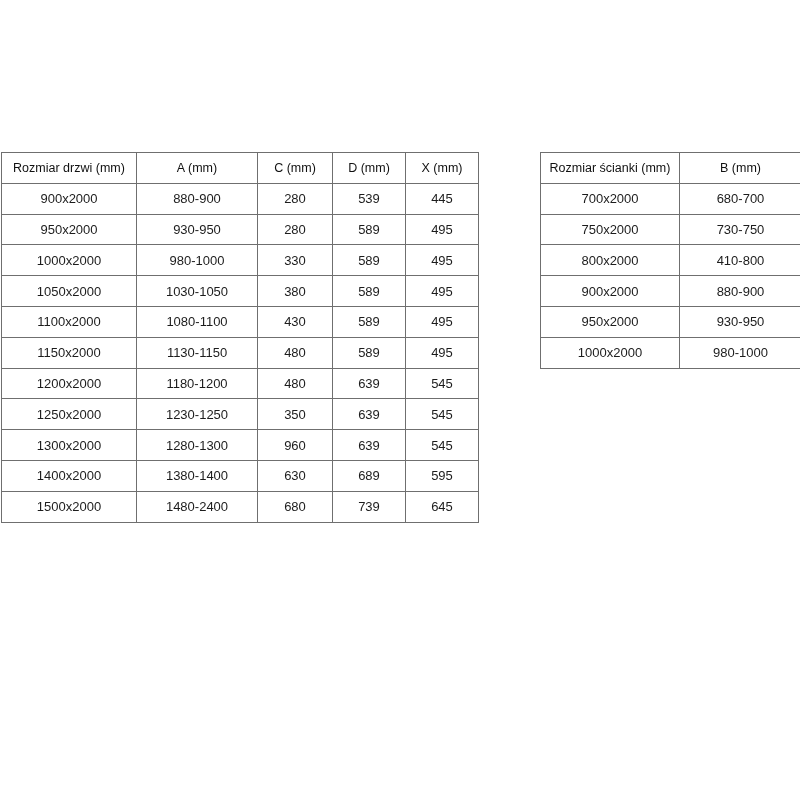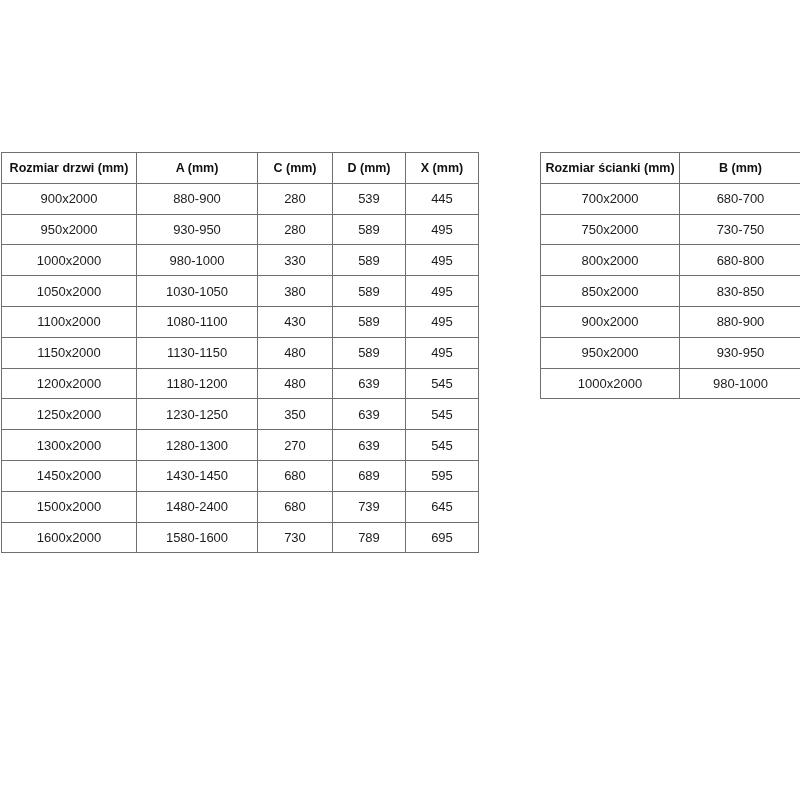--- a/index.html
+++ b/index.html
@@ -33,21 +33,21 @@
     border: 1px solid #6f6f6f;
     padding: 0;
     height: 29.8px;
     text-align: center;
     vertical-align: middle;
     color: #1c1c1c;
     white-space: nowrap;
     overflow: visible;
   }
   .spec-table td { font-size: 13px; font-weight: 400; }
-  .spec-table th { font-size: 12.5px; font-weight: 700; color: #111111; }
+  .spec-table th { font-size: 12.5px; font-weight: 400; color: #111111; }
 </style>
 </head>
 <body>
 
 <div class="canvas">
   <table class="spec-table left">
     <colgroup>
       <col style="width:135px">
       <col style="width:121px">
       <col style="width:75px">
@@ -116,44 +116,37 @@
         <tr>
           <td>1250x2000</td>
           <td>1230-1250</td>
           <td>350</td>
           <td>639</td>
           <td>545</td>
         </tr>
         <tr>
           <td>1300x2000</td>
           <td>1280-1300</td>
-          <td>270</td>
+          <td>960</td>
           <td>639</td>
           <td>545</td>
         </tr>
         <tr>
-          <td>1450x2000</td>
-          <td>1430-1450</td>
-          <td>680</td>
+          <td>1400x2000</td>
+          <td>1380-1400</td>
+          <td>630</td>
           <td>689</td>
           <td>595</td>
         </tr>
         <tr>
           <td>1500x2000</td>
           <td>1480-2400</td>
           <td>680</td>
           <td>739</td>
           <td>645</td>
-        </tr>
-        <tr>
-          <td>1600x2000</td>
-          <td>1580-1600</td>
-          <td>730</td>
-          <td>789</td>
-          <td>695</td>
         </tr>
       </tbody>
     </table>
 
   <table class="spec-table right">
     <colgroup>
       <col style="width:139px">
       <col style="width:122px">
     </colgroup>
   <thead>
@@ -166,25 +159,21 @@
         <tr>
           <td>700x2000</td>
           <td>680-700</td>
         </tr>
         <tr>
           <td>750x2000</td>
           <td>730-750</td>
         </tr>
         <tr>
           <td>800x2000</td>
-          <td>680-800</td>
-        </tr>
-        <tr>
-          <td>850x2000</td>
-          <td>830-850</td>
+          <td>410-800</td>
         </tr>
         <tr>
           <td>900x2000</td>
           <td>880-900</td>
         </tr>
         <tr>
           <td>950x2000</td>
           <td>930-950</td>
         </tr>
         <tr>

